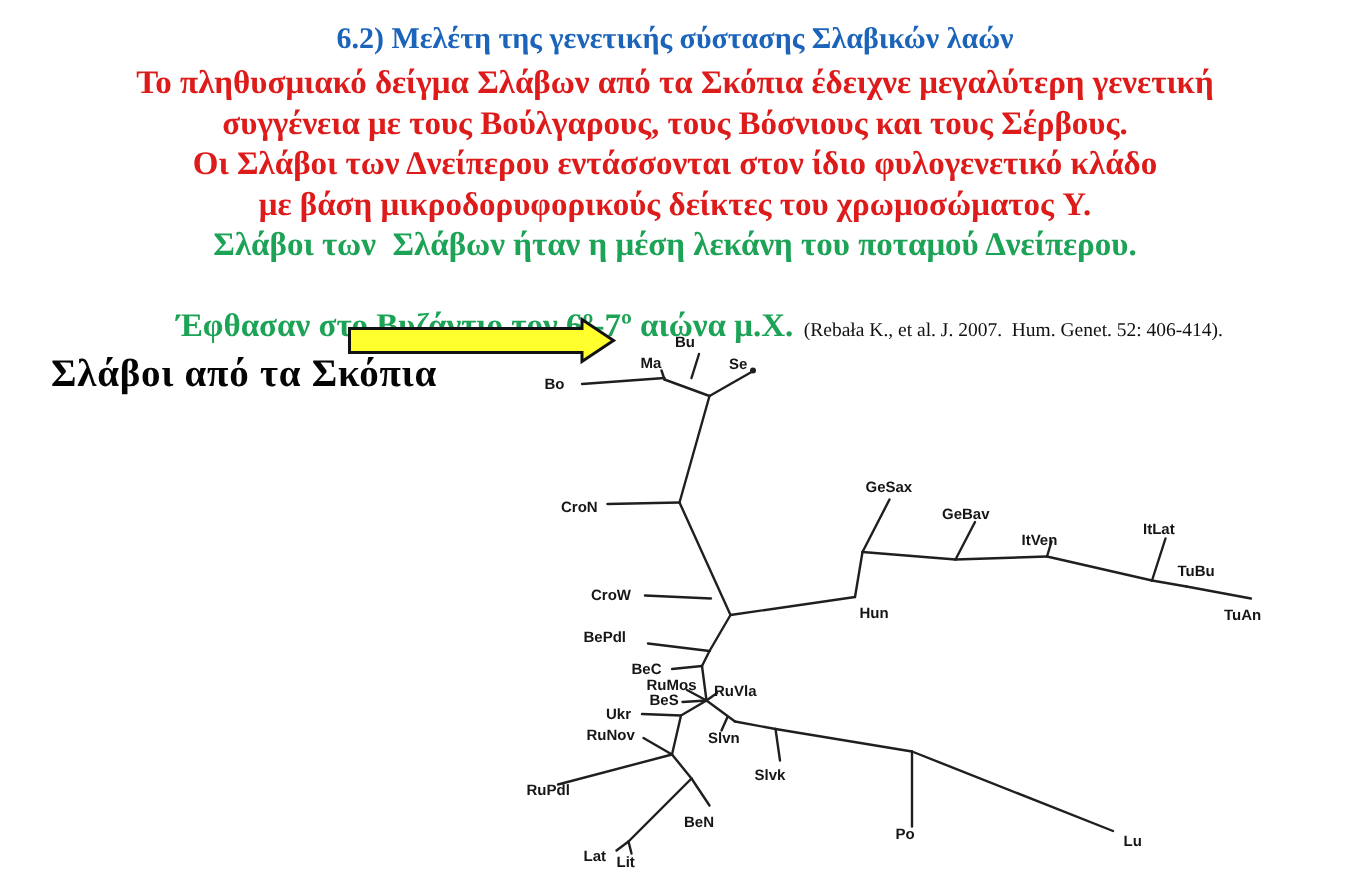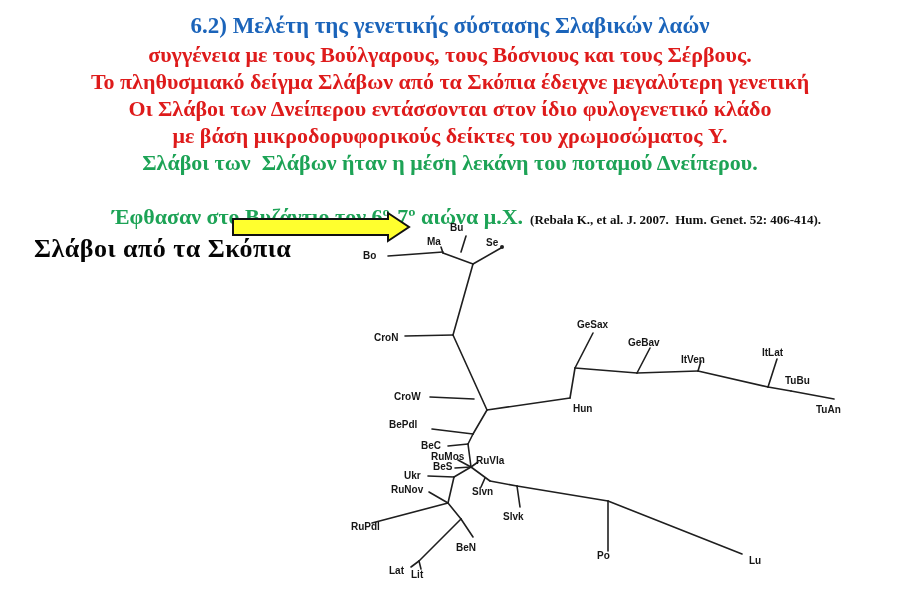--- a/index.html
+++ b/index.html
@@ -14,29 +14,29 @@
     position:absolute;top:11px;left:0;width:900px;
     text-align:center;
   }
   .line{
     font-weight:bold;
     font-size:22px;
     line-height:27px;
     white-space:pre-wrap;
   }
   .title{
-    font-size:23px;
+    font-size:20px;
     line-height:30px;
     color:var(--title_blue,#1B64BA);
   }
   .red{color:var(--red,#DE1B1B);}
   .green{color:var(--green,#1DA356);}
   .cite{
     font-size:13px;
-    font-weight:bold;
+    font-weight:normal;
     color:#111;
     margin-left:7px;
     letter-spacing:0;
   }
   .skopia{
     position:absolute;
     left:34px;top:234px;
     font-size:26px;
     font-weight:bold;
     color:#050505;
@@ -54,22 +54,22 @@
     fill:#161616;
   }
 </style>
 </head>
 <body>
 
 <div class="slide">
 
   <div class="textblock">
     <div class="line title">6.2) Μελέτη της γενετικής σύστασης Σλαβικών λαών</div>
+    <div class="line red">Το πληθυσμιακό δείγμα Σλάβων από τα Σκόπια έδειχνε μεγαλύτερη γενετική</div>
     <div class="line red">συγγένεια με τους Βούλγαρους, τους Βόσνιους και τους Σέρβους.</div>
-    <div class="line red">Το πληθυσμιακό δείγμα Σλάβων από τα Σκόπια έδειχνε μεγαλύτερη γενετική</div>
     <div class="line red">Οι Σλάβοι των Δνείπερου εντάσσονται στον ίδιο φυλογενετικό κλάδο</div>
     <div class="line red">με βάση μικροδορυφορικούς δείκτες του χρωμοσώματος Y.</div>
     <div class="line green">Σλάβοι των  Σλάβων ήταν η μέση λεκάνη του ποταμού Δνείπερου.</div>
     <div class="line">
       <span class="green">Έφθασαν στο Βυζάντιο τον 6º-7º αιώνα μ.Χ.</span><span class="cite">(Rebała K., et al. J. 2007.  Hum. Genet. 52: 406-414).</span>
     </div>
   </div>
 
   <div class="skopia">Σλάβοι από τα Σκόπια</div>
 

